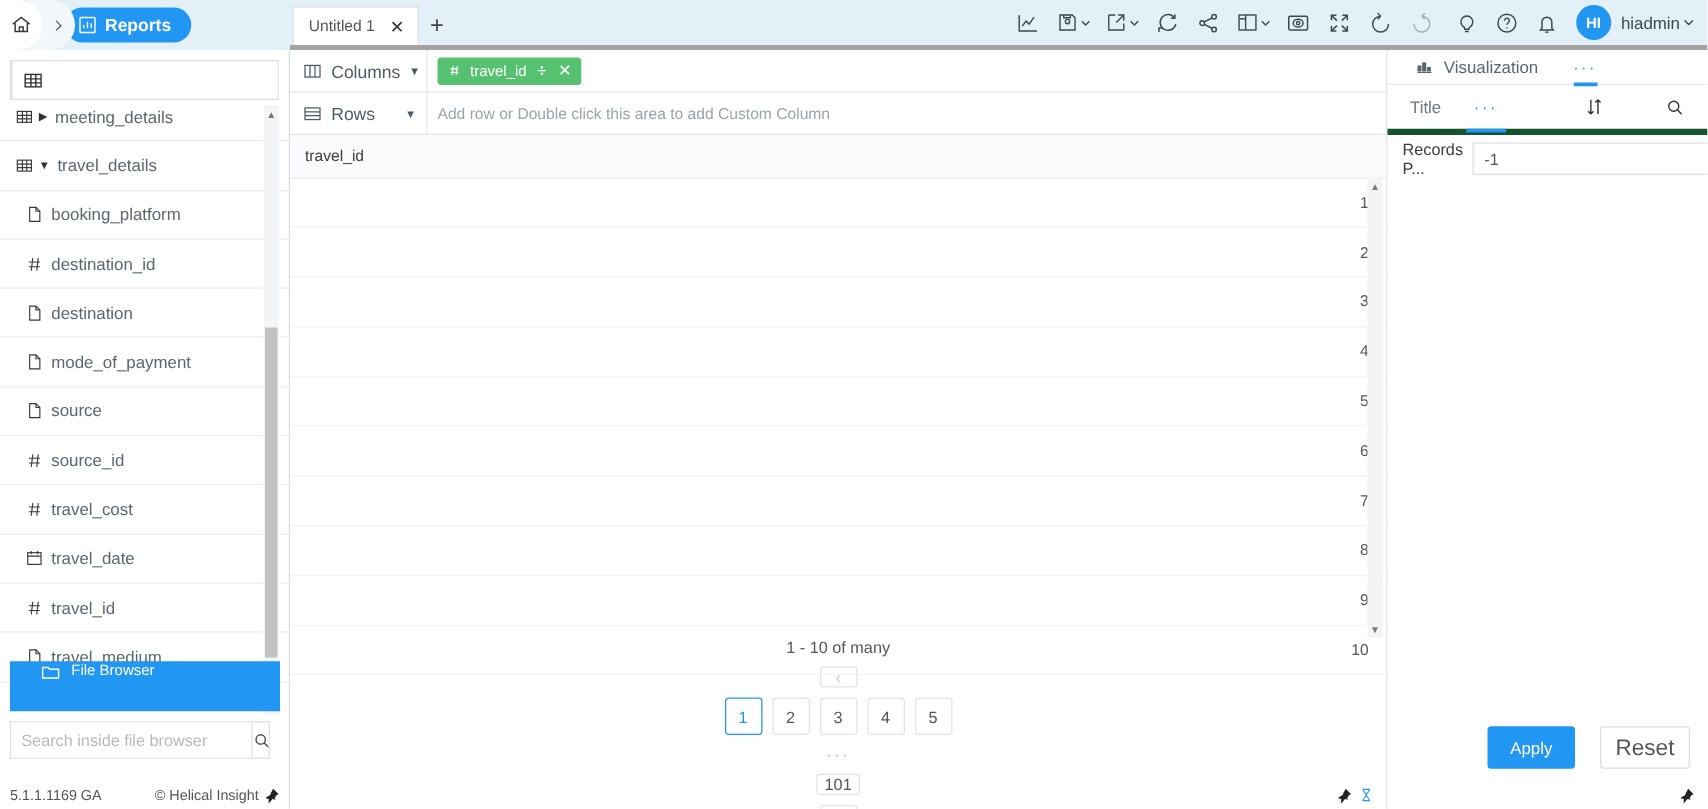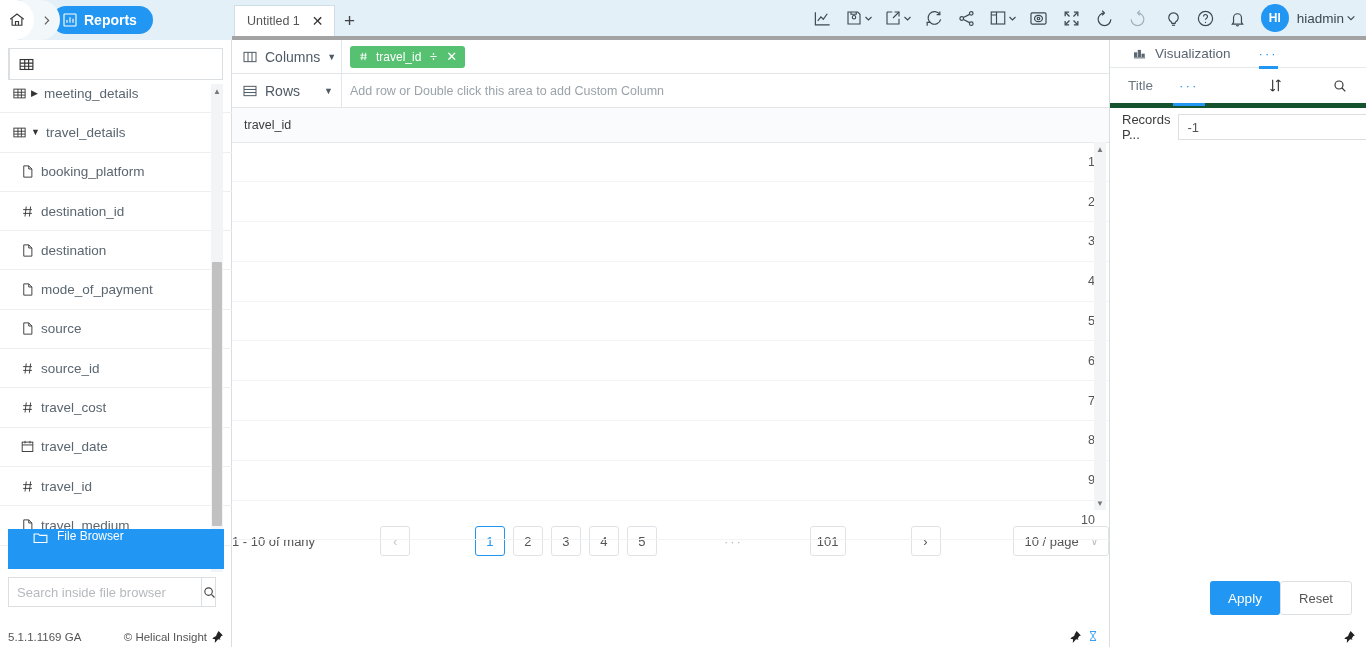--- a/index.html
+++ b/index.html
@@ -177,22 +177,22 @@
   .gtable td {
     height: 39.8px; border-bottom: 1px solid #f1f3f4;
     text-align: right; padding-right: 14px;
     font-size: 12.5px; color: #555;
   }
   .gscroll {
     position: absolute; top: 34px; right: 3px; width: 12px; height: 368px;
     background: #f3f4f5;
   }
   .pager {
-    display: flex; align-items: center; justify-content: space-between;
-    gap: 8px; height: 62px; font-size: 13px; color: #555;
+    display: flex; align-items: center; justify-content: flex-start;
+    gap: 8px; height: 62px; font-size: 13px; color: #555; flex-direction: column;
   }
   .pbtn {
     min-width: 30px; height: 30px; border: 1px solid #e0e3e6;
     background: #fff; border-radius: 3px; display: flex;
     align-items: center; justify-content: center; color: #555;
     font-size: 13px; cursor: pointer; padding: 0 6px;
   }
   .pbtn.active { border-color: #2196f3; color: #2196f3; }
   .pbtn.disabled { color: #c5c9cc; }
   .pdots { color: #b6babd; letter-spacing: 2px; padding: 0 2px; }
@@ -243,30 +243,30 @@
   .rp-row {
     display: flex; align-items: center; height: 38px; padding: 0 12px; gap: 8px;
   }
   .rp-row label { width: 84px; font-size: 13px; color: #3c3c3c; }
   .rp-row input {
     flex: 1; height: 26px; border: 1px solid #dcdfe2; outline: none;
     padding: 0 8px; font-size: 13px; font-family: inherit; color: #555;
   }
   .rp-actions {
     position: absolute; bottom: 32px; right: 14px;
-    display: flex; align-items: center; gap: 0;
+    display: flex; align-items: center; gap: 20px;
   }
   .btn-apply {
     width: 70px; height: 34px; background: #2196f3; color: #fff;
     border: none; border-radius: 3px; font-size: 13.5px;
     font-family: inherit; cursor: pointer;
   }
   .btn-reset {
     width: 72px; height: 34px; background: #fff; color: #555;
-    border: 1px solid #dcdfe2; border-radius: 3px; font-size: 13px;
+    border: 1px solid #dcdfe2; border-radius: 3px; font-size: 18px;
     font-family: inherit; cursor: pointer;
   }
   .rp-pin { position: absolute; bottom: 4px; right: 10px; font-size: 13px; }
   svg { display: block; }
 </style>
 </head>
 <body>
 
 <div id="app">
 

